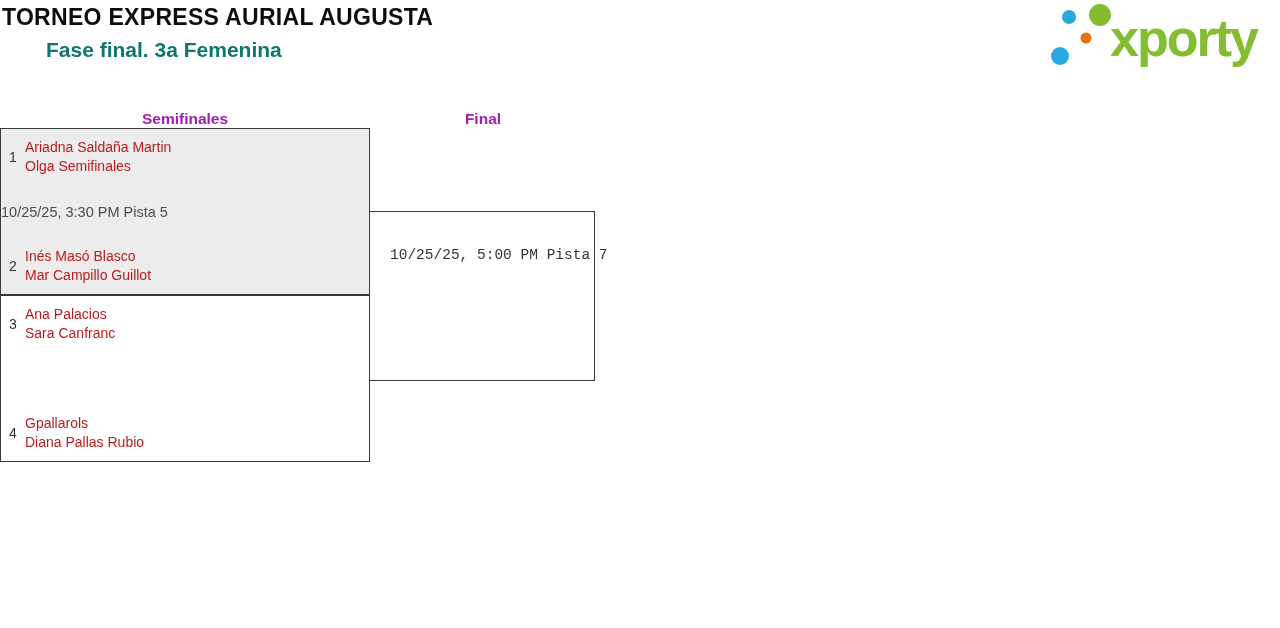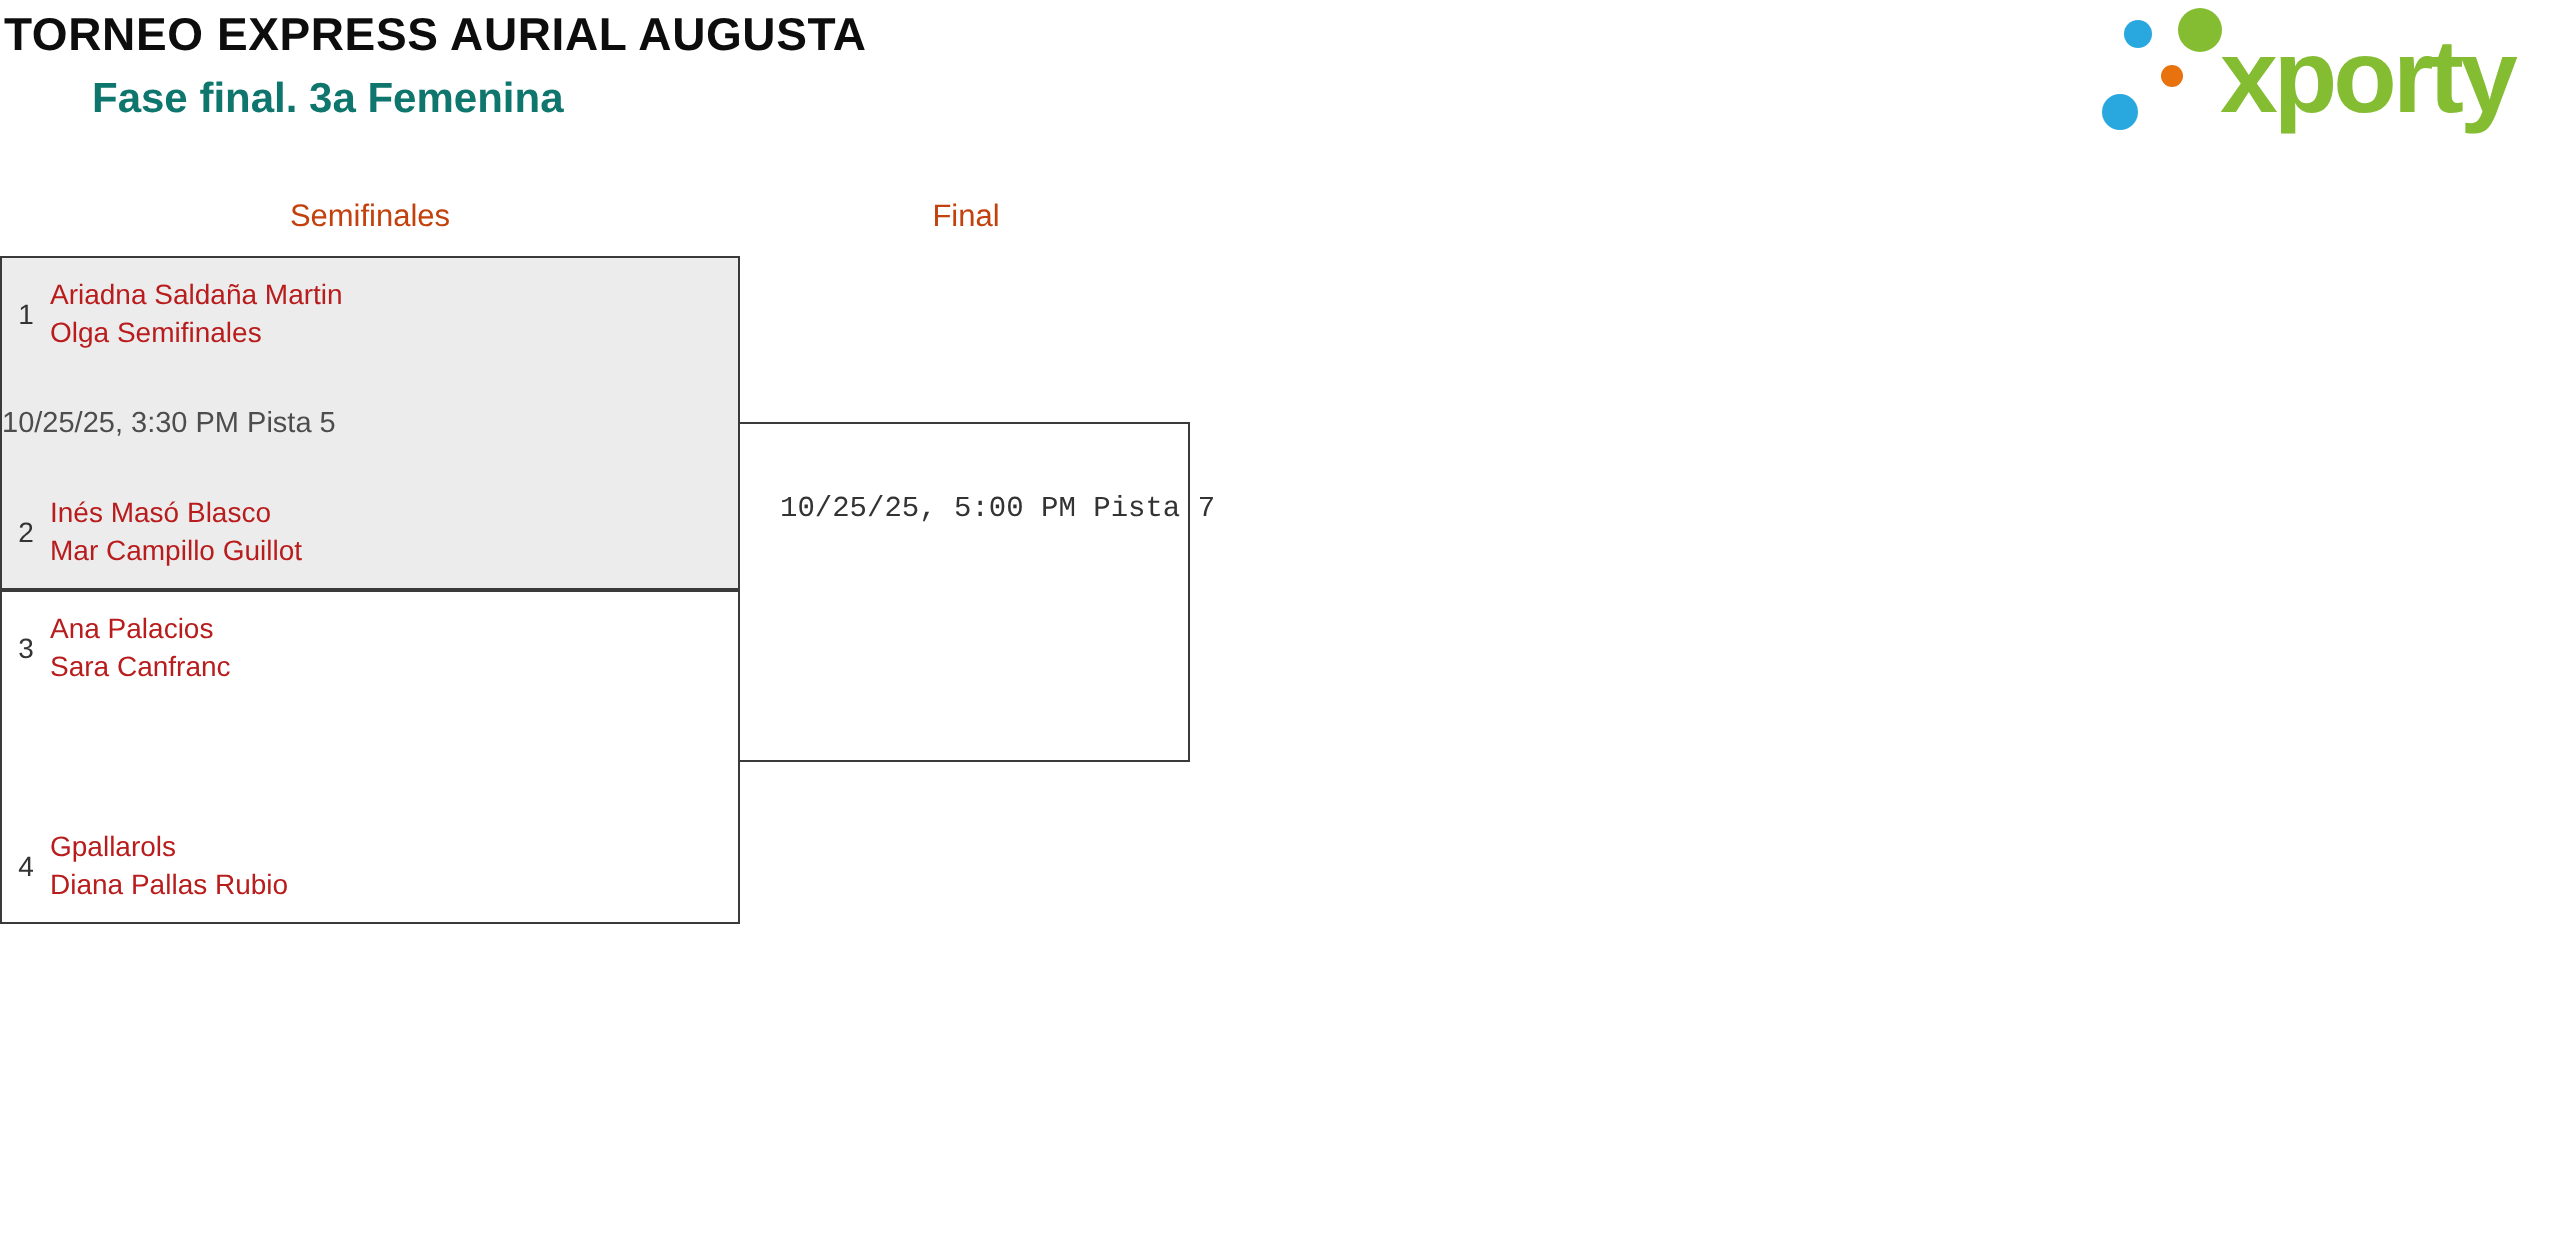--- a/index.html
+++ b/index.html
@@ -35,24 +35,24 @@
   }
 
   .logo {
     position: absolute;
     left: 1048px; top: 3px;
     width: 232px; height: 64px;
   }
 
   .col-header {
     position: absolute;
-    top: 100px;
+    top: 110px;
     font-size: 15.5px;
-    font-weight: 400;
-    color: #c2410c;
+    font-weight: 700;
+    color: #a21caf;
     text-align: center;
   }
   .col-header.semis { left: 0; width: 370px; }
   .col-header.final { left: 370px; width: 226px; text-align: center; }
 
   .match-box {
     position: absolute;
     left: 0;
     width: 370px;
     height: 167px;

